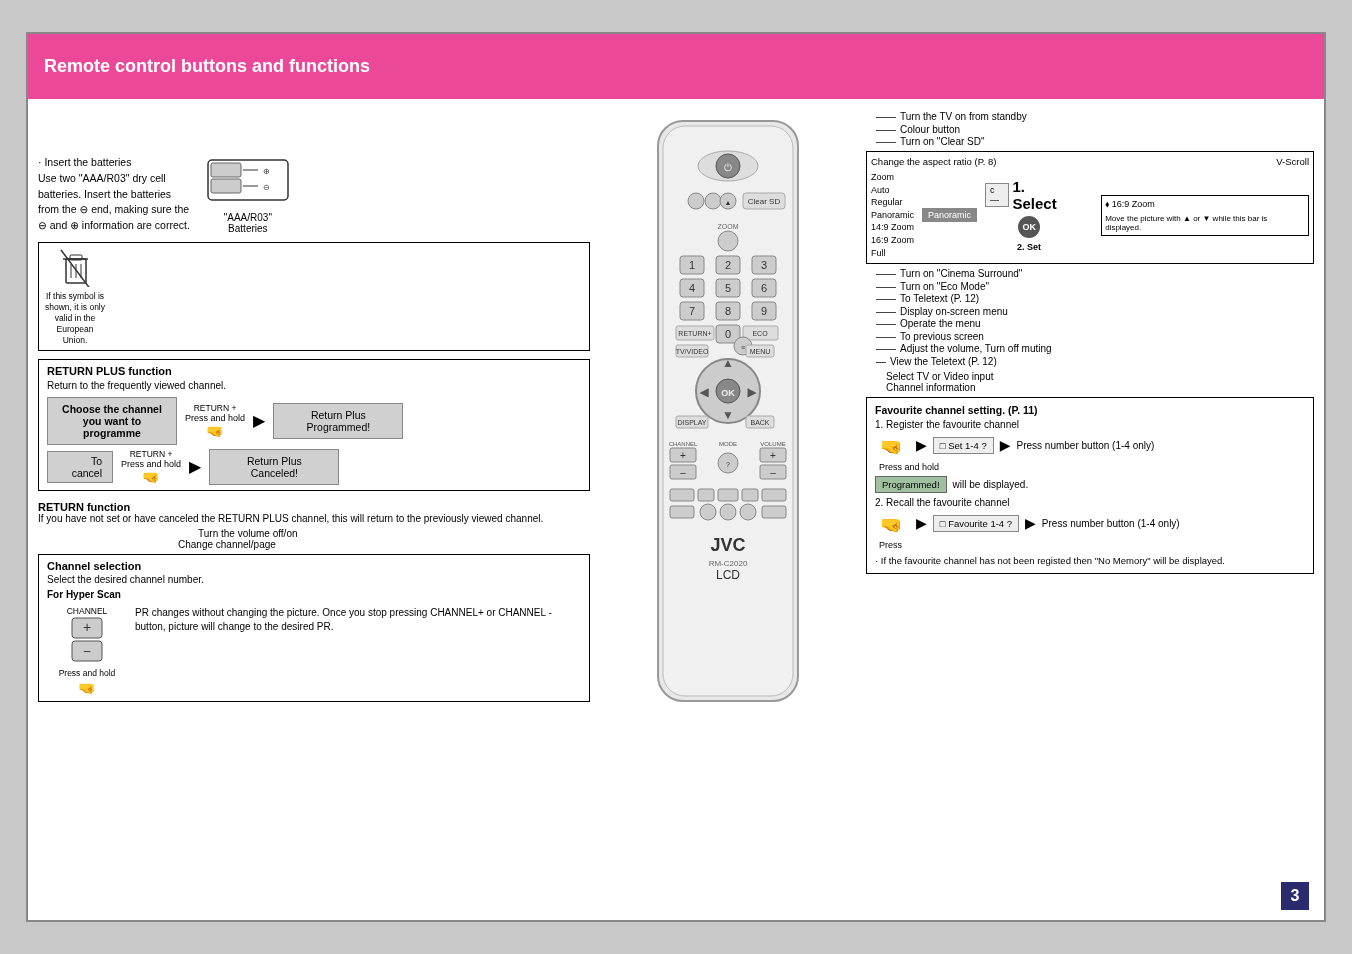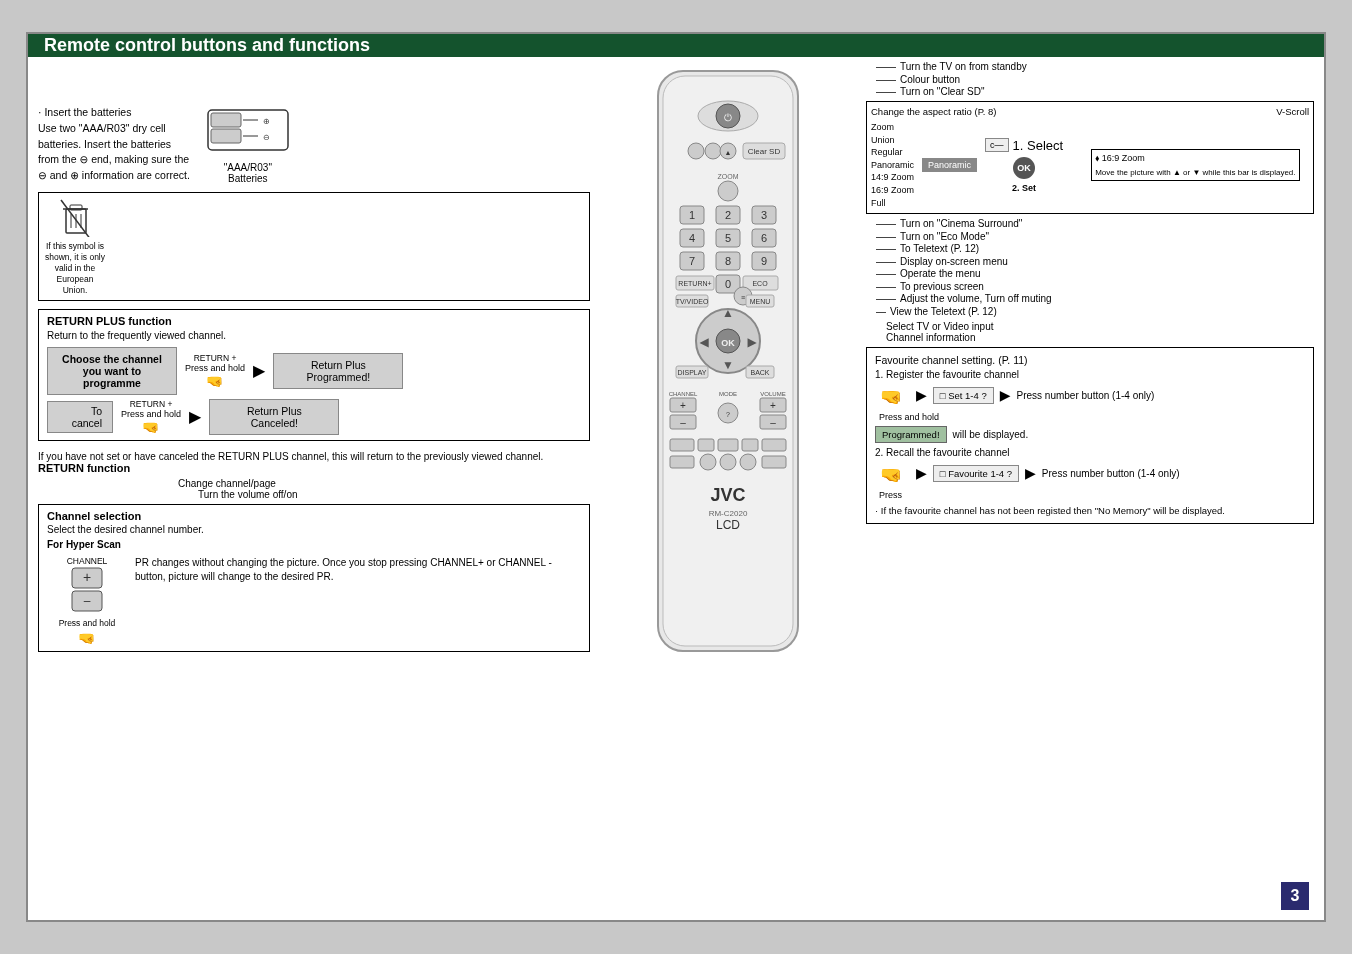--- a/index.html
+++ b/index.html
@@ -15,25 +15,26 @@
     }
     .page {
       background: #fff;
       width: 1300px;
       height: 890px;
       border: 2px solid #888;
       padding: 0;
       position: relative;
     }
     .header {
-      background: #14532d;
+      background: #ec4899;
       color: #fff;
       font-size: 18px;
       font-weight: bold;
-      padding: 1px 16px;
+      padding: 22px 16px;
+      margin-bottom: 8px;
     }
     .content {
       display: flex;
       padding: 4px 10px;
       height: calc(100% - 50px);
     }
     .left-col {
       width: 560px;
       flex-shrink: 0;
       padding-right: 8px;
@@ -166,20 +167,21 @@
     
     .favourite-box {
       border: 1px solid #000;
       padding: 6px 8px;
       margin-top: 4px;
       font-size: 10px;
     }
     .fav-title {
       font-size: 10px;
       margin-bottom: 3px;
+      font-weight: bold;
     }
     .fav-register-title {
       font-size: 10px;
       font-weight: normal;
       margin-bottom: 3px;
     }
     .fav-row {
       display: flex;
       align-items: center;
       gap: 6px;
@@ -357,30 +359,30 @@
               <span style="font-size:9px;">Press and hold</span>
               <span style="font-size:14px;">🤜</span>
             </div>
             <span class="arrow-right">▶</span>
             <div class="result-box">Return Plus Canceled!</div>
           </div>
         </div>
       </div>
 
       <div class="return-function-box">
+        <div style="font-weight:bold;font-size:11px;">RETURN function</div>
         <div style="font-size:10px;">If you have not set or have canceled the RETURN PLUS channel, this will return to the previously viewed channel.</div>
-        <div style="font-weight:bold;font-size:11px;">RETURN function</div>
       </div>
 
       <div style="font-size:10px;margin-bottom:4px;">
         <div>
+          <span style="margin-left:160px;">Turn the volume off/on</span>
+        </div>
+        <div>
           <span style="margin-left:140px;">Change channel/page</span>
-        </div>
-        <div>
-          <span style="margin-left:160px;">Turn the volume off/on</span>
         </div>
       </div>
 
       <div class="channel-section">
         <div class="channel-title">Channel selection</div>
         <div class="channel-sel-inner">
           <span>Select the desired channel number.</span><br>
           <span style="font-weight:bold;">For Hyper Scan</span>
         </div>
         <div class="hyper-row">
@@ -533,32 +535,32 @@
       </div>
 
       <div class="aspect-ratio-box">
         <div style="display:flex;justify-content:space-between;align-items:center;margin-bottom:4px;">
           <span>Change the aspect ratio (P. 8)</span>
           <span>V-Scroll</span>
         </div>
         <div style="display:flex;gap:8px;align-items:center;">
           <div class="zoom-list">
             <div>Zoom</div>
-            <div>Union</div>
+            <div>Auto</div>
             <div>Regular</div>
             <div>Panoramic</div>
             <div>14:9 Zoom</div>
             <div>16:9 Zoom</div>
             <div>Full</div>
           </div>
           <div class="panoramic-btn">Panoramic</div>
           <div style="display:flex;flex-direction:column;align-items:center;gap:4px;">
             <div style="display:flex;align-items:center;gap:4px;">
               <span style="font-size:9px;border:1px solid #888;padding:1px 4px;background:#eee;">c—</span>
-              <span style="font-size:13px;font-weight:normal;">1. Select</span>
+              <span style="font-size:15px;font-weight:bold;">1. Select</span>
             </div>
             <div class="ok-btn-diagram">OK</div>
             <div style="font-size:9px;font-weight:bold;">2. Set</div>
           </div>
           <div class="vscroll-box">
             <div>⬧ 16:9 Zoom</div>
             <div style="font-size:8px;margin-top:4px;">Move the picture with ▲ or ▼ while this bar is displayed.</div>
           </div>
         </div>
       </div>

